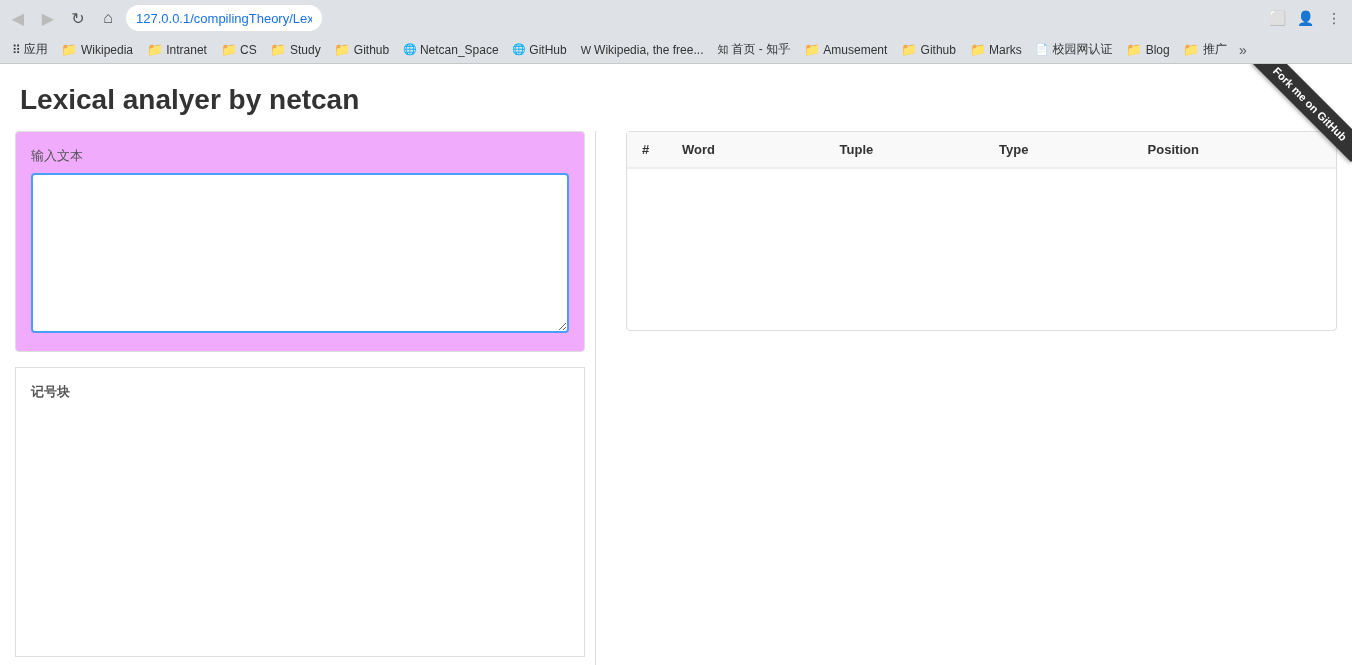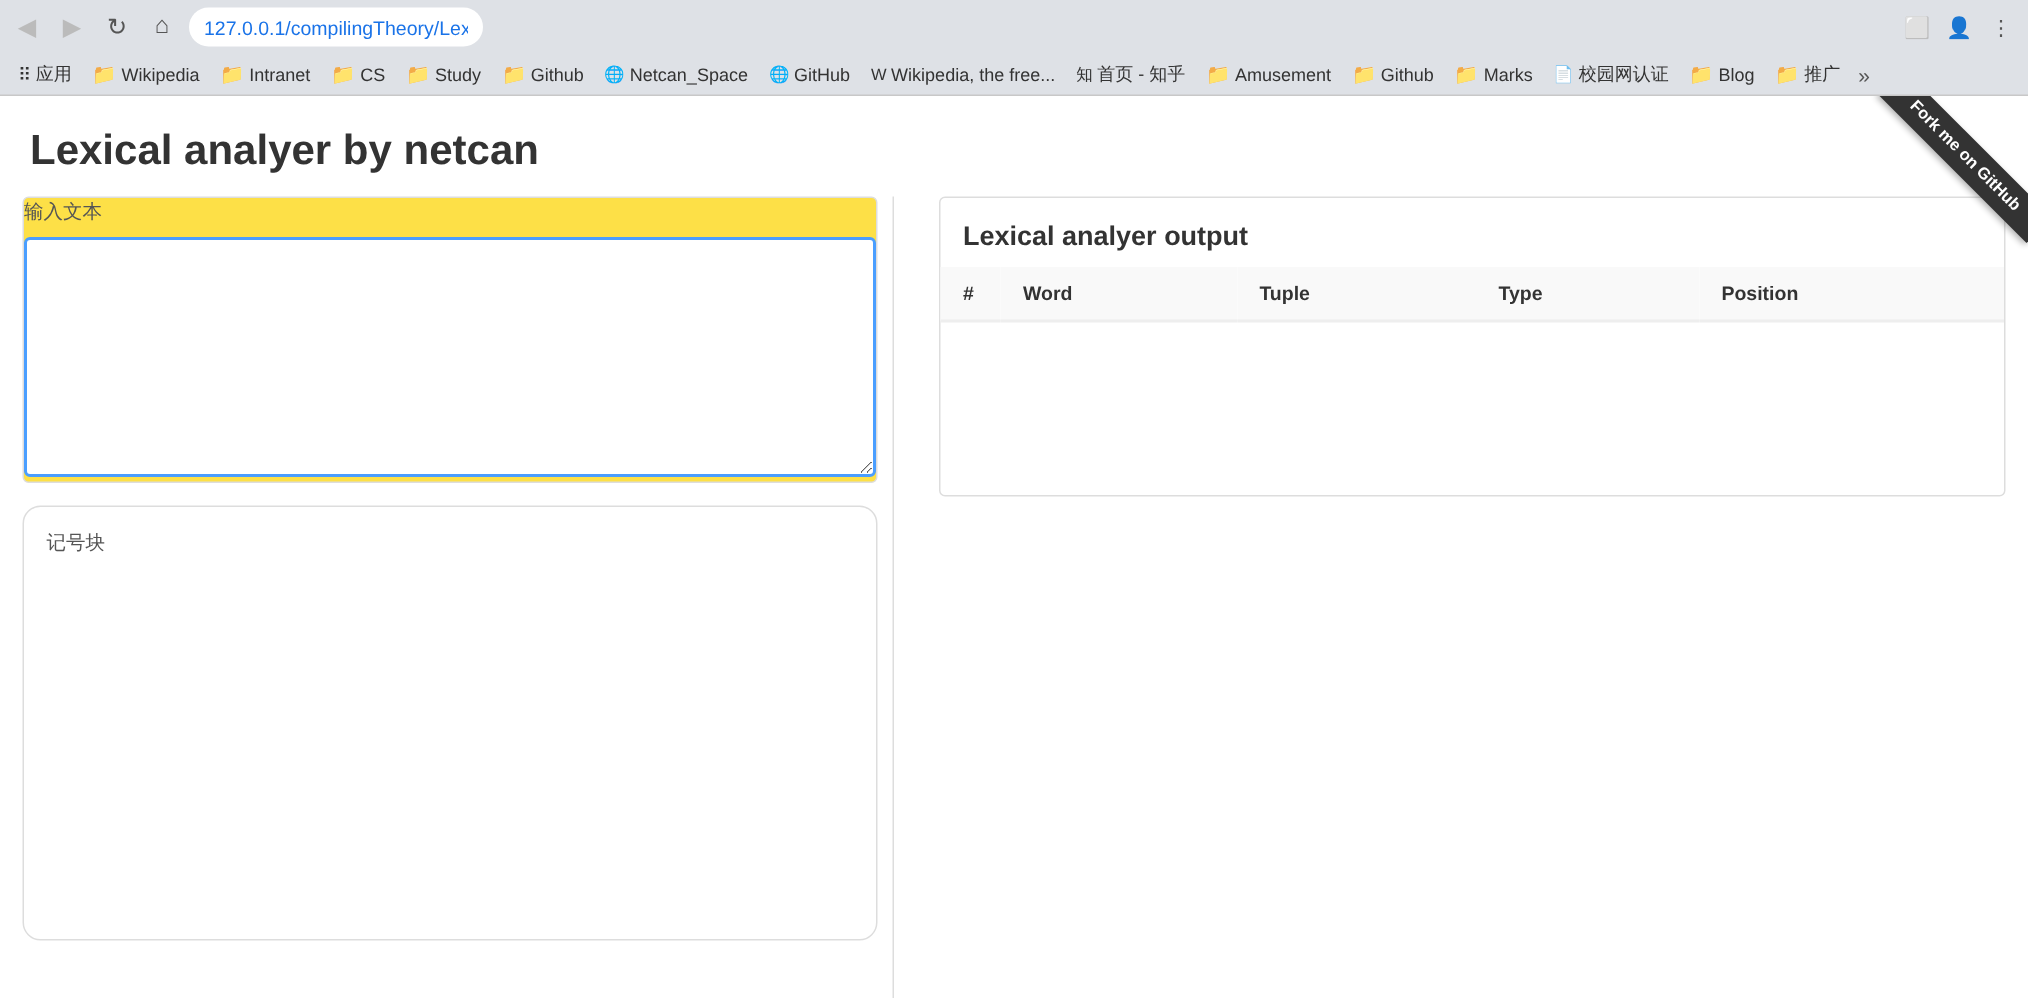--- a/index.html
+++ b/index.html
@@ -34,27 +34,27 @@
     
     .main-heading { font-size: 28px; font-weight: bold; color: #333; padding: 20px 3px 15px 20px; }
 
     
     .main-layout { display: flex; gap: 0; padding: 0 15px 15px 15px; min-height: 550px; }
 
     
     .left-panel { flex: 0 0 570px; display: flex; flex-direction: column; gap: 15px; }
 
     
-    .card { background: #fde047; border: 1px solid #ddd; border-radius: 4px; }
+    .card { background: #f0abfc; border: 1px solid #ddd; border-radius: 4px; padding: 15px; }
 
     .card-label { font-size: 13px; color: #555; margin-bottom: 8px; }
 
     .text-input { width: 100%; height: 160px; border: 2px solid #4a9eff; border-radius: 4px; padding: 10px; font-size: 14px; resize: both; outline: none; color: #333; font-family: monospace; }
 
-    .token-card { background: white; border: 1px solid #ddd; border-radius: 12px; padding: 15px; min-height: 290px; }
+    .token-card { background: white; border: 1px solid #ddd; border-radius: 0; padding: 15px; min-height: 290px; font-weight: bold; }
 
     
     .right-panel { flex: 1; padding-left: 20px; }
 
     .output-panel { background: white; border: 1px solid #ddd; border-radius: 4px; padding: 0; min-height: 200px; }
 
     .output-title { font-size: 18px; font-weight: bold; color: #333; padding: 15px 15px 10px 15px; }
 
     .output-table { width: 100%; border-collapse: collapse; }
     .output-table th { padding: 10px 15px; text-align: left; font-weight: bold; font-size: 13px; color: #333; border-bottom: 2px solid #eee; background: #f9f9f9; }
@@ -170,21 +170,20 @@
 
         <div class="token-card">
           <div class="card-label">记号块</div>
         </div>
       </div>
 
       <div class="v-divider"></div>
 
       <div class="right-panel">
         <div class="output-panel">
-          <div class="output-title">Lexical analyer output</div>
           <table class="output-table">
             <thead>
               <tr>
                 <th>#</th>
                 <th>Word</th>
                 <th>Tuple</th>
                 <th>Type</th>
                 <th>Position</th>
               </tr>
             </thead>

